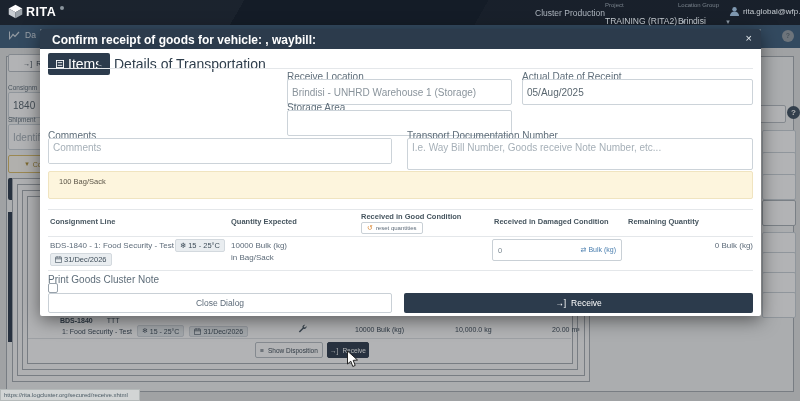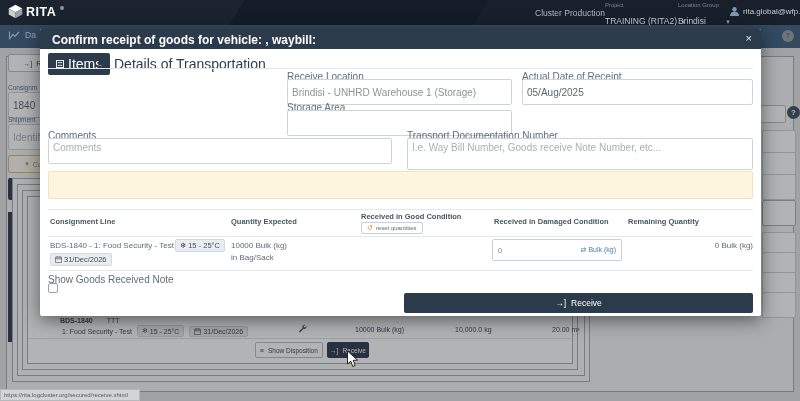--- a/index.html
+++ b/index.html
@@ -249,20 +249,21 @@
     <span class="m-lbl" style="left:8px;top:101px">Comments</span>
     <div class="m-inp" style="left:8px;top:109px;width:344px;height:26px">
       <textarea class="inp" style="resize: none; padding-top: 3px;" placeholder="Comments"></textarea>
     </div>
     <span class="m-lbl" style="left:367px;top:101px">Transport Documentation Number</span>
     <div class="m-inp" style="left:367px;top:109px;width:346px;height:32px">
       <textarea class="inp" style="resize: none; padding-top: 3px;" placeholder="I.e. Way Bill Number, Goods receive Note Number, etc..."></textarea>
     </div>
 
     <div class="alert" style="left:8px;top:142px;width:705px;height:28px">
+      <div>100 Bag/Sack</div>
     </div>
 
     <div class="hline" style="left:8px;top:180px;width:705px"></div>
     <span class="hdr" style="left:10px;top:188px">Consignment Line</span>
     <span class="hdr" style="left:191px;top:188px">Quantity Expected</span>
     <span class="hdr" style="left:321px;top:183px">Received in Good Condition</span>
     <div class="reset-btn" style="left:321px;top:193px">
       <span class="reset-ic">↺</span>
       <span>reset quantities</span>
     </div>
@@ -293,23 +294,26 @@
     <div class="qty-group" style="left:452px;top:210px;width:130px">
       <span class="qty-val">0</span>
       <span class="qty-link">
         <span>⇄</span>
         <span>Bulk (kg)</span>
       </span>
     </div>
     <span class="cell-txt" style="left:588px;top:212px;width:125px;text-align:right">0 Bulk (kg)</span>
     <div class="hline" style="left:8px;top:241px;width:705px"></div>
 
-    <span class="m-lbl" style="left:8px;top:245px">Show Goods Received Note</span>
+    <span class="m-lbl" style="left:8px;top:245px">Print Goods Cluster Note</span>
     <div class="checkbox" style="left:8px;top:254px"></div>
 
+    <div class="foot-btn foot-close" style="left:8px;top:264px;width:344px">
+      <span>Close Dialog</span>
+    </div>
     <div class="foot-btn foot-receive" style="left:364px;top:264px;width:349px">
       <span>→]</span>
       <span>Receive</span>
     </div>
   </div>
 
   <div class="statusbar">https://rita.logcluster.org/secured/receive.xhtml</div>
 
   <svg class="cursor" style="left:346px;top:350px" width="13" height="18" viewBox="0 0 13 18">
     <path d="M1.5 1 L1.5 14 L4.8 11.2 L6.8 16.5 L9.2 15.4 L7.2 10.4 L11.5 10 Z" fill="#ffffff" stroke="#222" stroke-width="1"></path>

